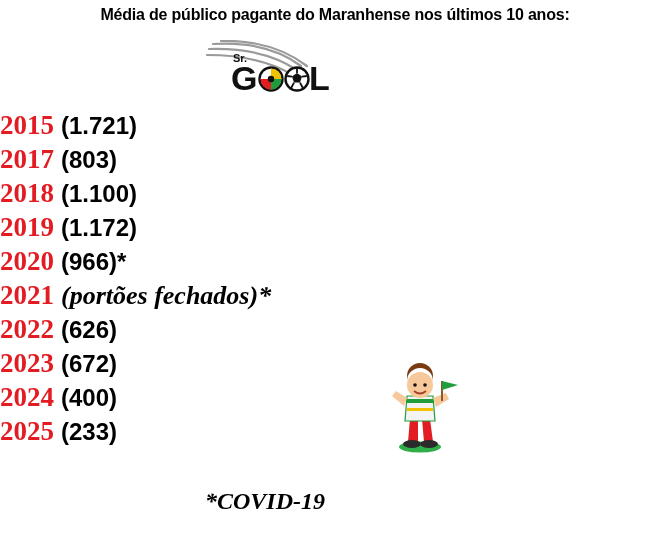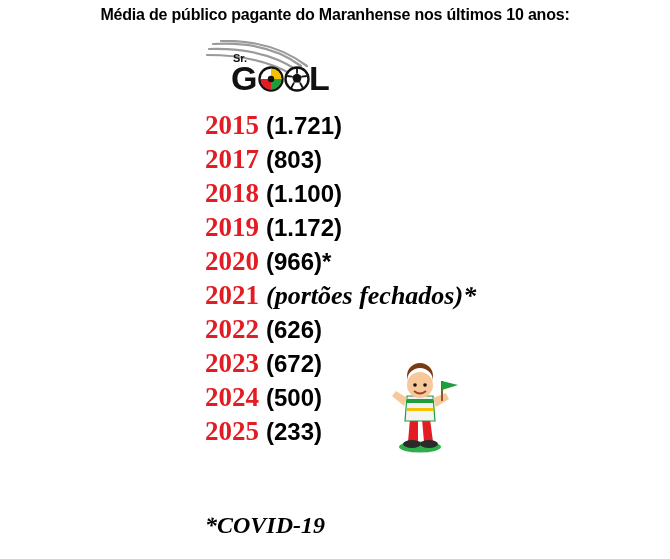--- a/index.html
+++ b/index.html
@@ -41,21 +41,20 @@
   
   #rows {
     position: absolute;
     left: 0;
     top: 108px;
     width: 670px;
   }
   .row {
     height: 34px;
     line-height: 34px;
-    padding-left: 205px;
     font-size: 25px;
     font-weight: bold;
     white-space: nowrap;
   }
   .year {
     color: #e31b22;
     font-family: "Liberation Serif", serif;
     font-weight: bold;
     font-size: 27px;
   }
@@ -78,21 +77,21 @@
     left: 380px;
     top: 363px;
     width: 80px;
     height: 90px;
   }
 
   
   #footnote {
     position: absolute;
     left: 205px;
-    top: 512px;
+    top: 488px;
     font-size: 24px;
     font-weight: bold;
     font-style: italic;
     font-family: "Liberation Serif", serif;
     color: #000000;
     white-space: nowrap;
   }
 </style>
 </head>
 <body>
@@ -133,21 +132,21 @@
 
 <div id="rows">
     <div class="row"><span class="year">2015</span><span class="value">(1.721)</span></div>
     <div class="row"><span class="year">2017</span><span class="value">(803)</span></div>
     <div class="row"><span class="year">2018</span><span class="value">(1.100)</span></div>
     <div class="row"><span class="year">2019</span><span class="value">(1.172)</span></div>
     <div class="row"><span class="year">2020</span><span class="value">(966)*</span></div>
     <div class="row"><span class="year">2021</span><span class="value italic">(portões fechados)*</span></div>
     <div class="row"><span class="year">2022</span><span class="value">(626)</span></div>
     <div class="row"><span class="year">2023</span><span class="value">(672)</span></div>
-    <div class="row"><span class="year">2024</span><span class="value">(500)</span></div>
+    <div class="row"><span class="year">2024</span><span class="value">(400)</span></div>
     <div class="row"><span class="year">2025</span><span class="value">(233)</span></div>
   </div>
 
 <div id="mascot">
   <svg width="80" height="90" viewBox="0 0 80 90" xmlns="http://www.w3.org/2000/svg">
 
     <ellipse cx="40" cy="84" rx="21" ry="5.5" fill="#2fae4a"></ellipse>
 
     <path d="M30 56 L28 79 L38 79 L38 56 Z" fill="#e31b22"></path>
     <path d="M42 56 L44 79 L53 79 L50 56 Z" fill="#e31b22"></path>

